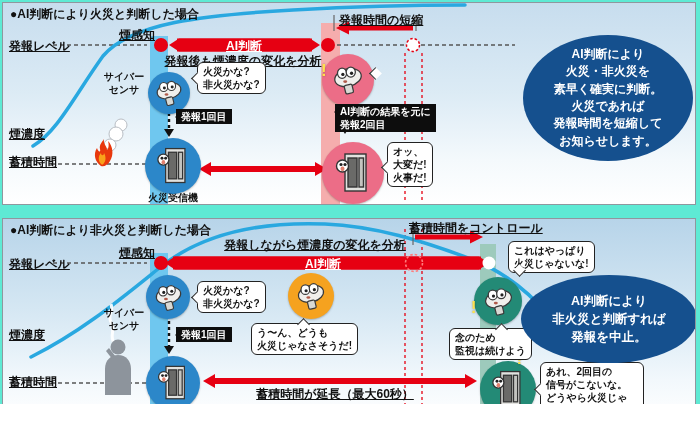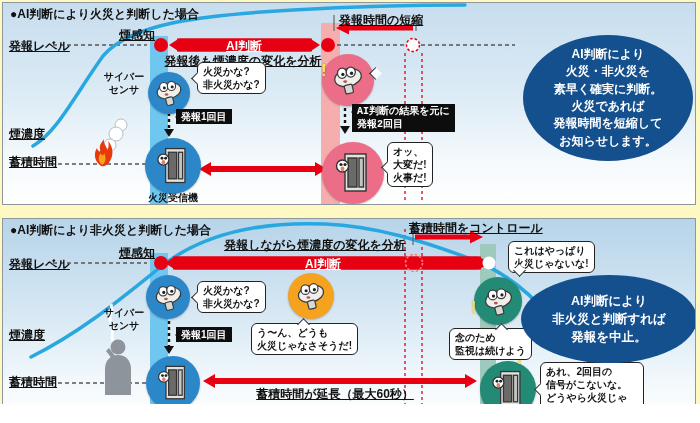--- a/index.html
+++ b/index.html
@@ -1,16 +1,16 @@
 <!DOCTYPE html>
 <html><head>
 <meta charset="utf-8">
 <style>
   html,body{margin:0;padding:0;background:#fff;}
-  #stage{position:relative;width:700px;height:404px;background:#fef9c3;
+  #stage{position:relative;width:700px;height:404px;background:#5eead4;
     font-family:"Liberation Sans","DejaVu Sans",sans-serif;overflow:hidden;}
   .panel{position:absolute;left:2px;width:694px;border:1px solid #8f979e;box-sizing:border-box;overflow:hidden;}
   #panel-fire{top:2px;height:203px;background:linear-gradient(180deg,#c7ddee 0%,#dcebf5 45%,#f4f9fc 78%,#ffffff 100%);}
   #panel-nonfire{top:218px;height:203px;background:linear-gradient(180deg,#b7d4e9 0%,#d5e7f3 45%,#f2f8fc 80%,#ffffff 100%);}
   .lbl{position:absolute;font-weight:bold;color:#111;white-space:nowrap;z-index:3;}
   .pre{white-space:pre-line;}
   .center{text-align:center;}
   .right{text-align:center;}
   .f12{font-size:12px;} .f11{font-size:12px;text-decoration:underline;} .f10{font-size:10px;} .f9{font-size:9.5px;}
   .white{color:#fff;}
@@ -153,21 +153,21 @@
     <div class="lbl f11 center" style="left:195px;top:162px;width:128px;margin-top:44px;">蓄積時間が短縮</div>
 
     <div class="circle c-pink" style="left:319px;top:51px;width:52px;height:52px;">
       <svg width="38" height="38">
           <use href="#sym-sensor"></use>
         </svg>
     </div>
     <div class="mark" style="left:318px;top:58px;color:#ffe14d;font-size:17px;">!</div>
     <div class="tail tail-l" style="left:368px;top:66px;"></div>
 
-    <div class="tag pre" style="left:349px;top:101px;font-family:Liberation Mono, monospace;">AI判断の結果を元に
+    <div class="tag pre" style="left:332px;top:101px;">AI判断の結果を元に
 発報2回目</div>
 
     <div class="circle c-pink" style="left:319px;top:139px;width:62px;height:62px;">
       <svg width="48" height="48">
           <use href="#sym-receiver"></use>
         </svg>
     </div>
     <div class="bubble pre" style="left:384px;top:139px;">オッ、
 大変だ!
 火事だ!</div>

